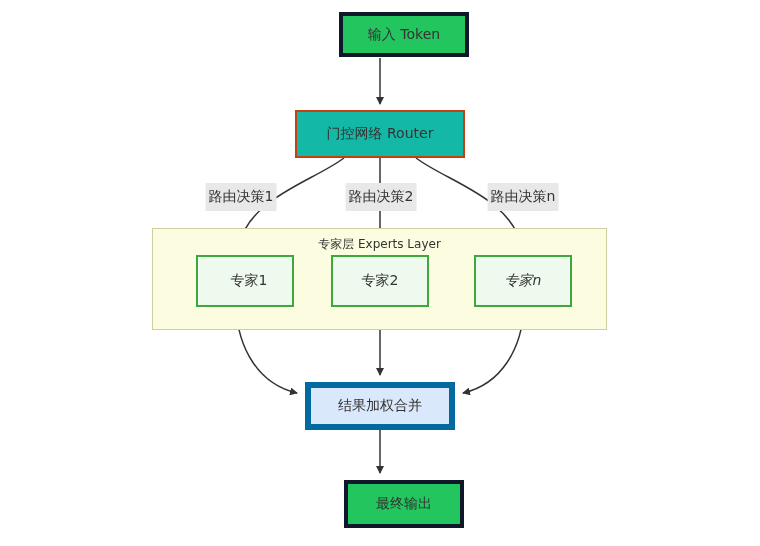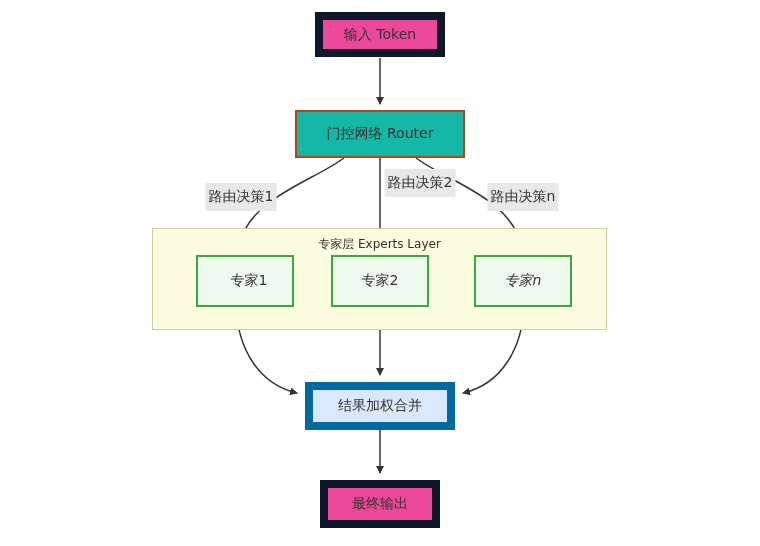--- a/index.html
+++ b/index.html
@@ -20,24 +20,24 @@
   .node {
     position: absolute;
     display: flex;
     align-items: center;
     justify-content: center;
     box-sizing: border-box;
     font-size: 14px;
     text-align: center;
     white-space: nowrap;
   }
-  .node-orange { background: #ec4899; border: 8px solid #0f172a; }
+  .node-orange { background: #22c55e; border: 4px solid #0f172a; margin-left: 24px; }
   .node-pink   { background: #14b8a6; border: 2px solid #c2410c; }
   .node-green  { background: #eefaee; border: 2px solid #3ea83e; }
-  .node-blue   { background: #d9e8fb; border: 8px solid #0369a1; }
+  .node-blue   { background: #d9e8fb; border: 6px solid #0369a1; }
   .subgraph {
     position: absolute;
     left: 152px; top: 228px;
     width: 455px; height: 102px;
     background: #fcfce1;
     border: 1px solid #cfcfa0;
     box-sizing: border-box;
   }
   .subgraph-title {
     position: absolute;
@@ -107,16 +107,16 @@
 
   <div class="node node-blue" style="left:305px; top:382px; width:150px; height:48px;">
     <span>结果加权合并</span>
   </div>
 
   <div class="node node-orange" style="left:320px; top:480px; width:120px; height:48px;">
     <span>最终输出</span>
   </div>
 
   <div class="edge-label" style="left:241px; top:197px;">路由决策1</div>
-  <div class="edge-label" style="left:381px; top:183px;margin-left:39px;">路由决策2</div>
+  <div class="edge-label" style="left:381px; top:197px;">路由决策2</div>
   <div class="edge-label" style="left:523px; top:197px;">路由决策n</div>
 
 </div>
 
 </body></html>

